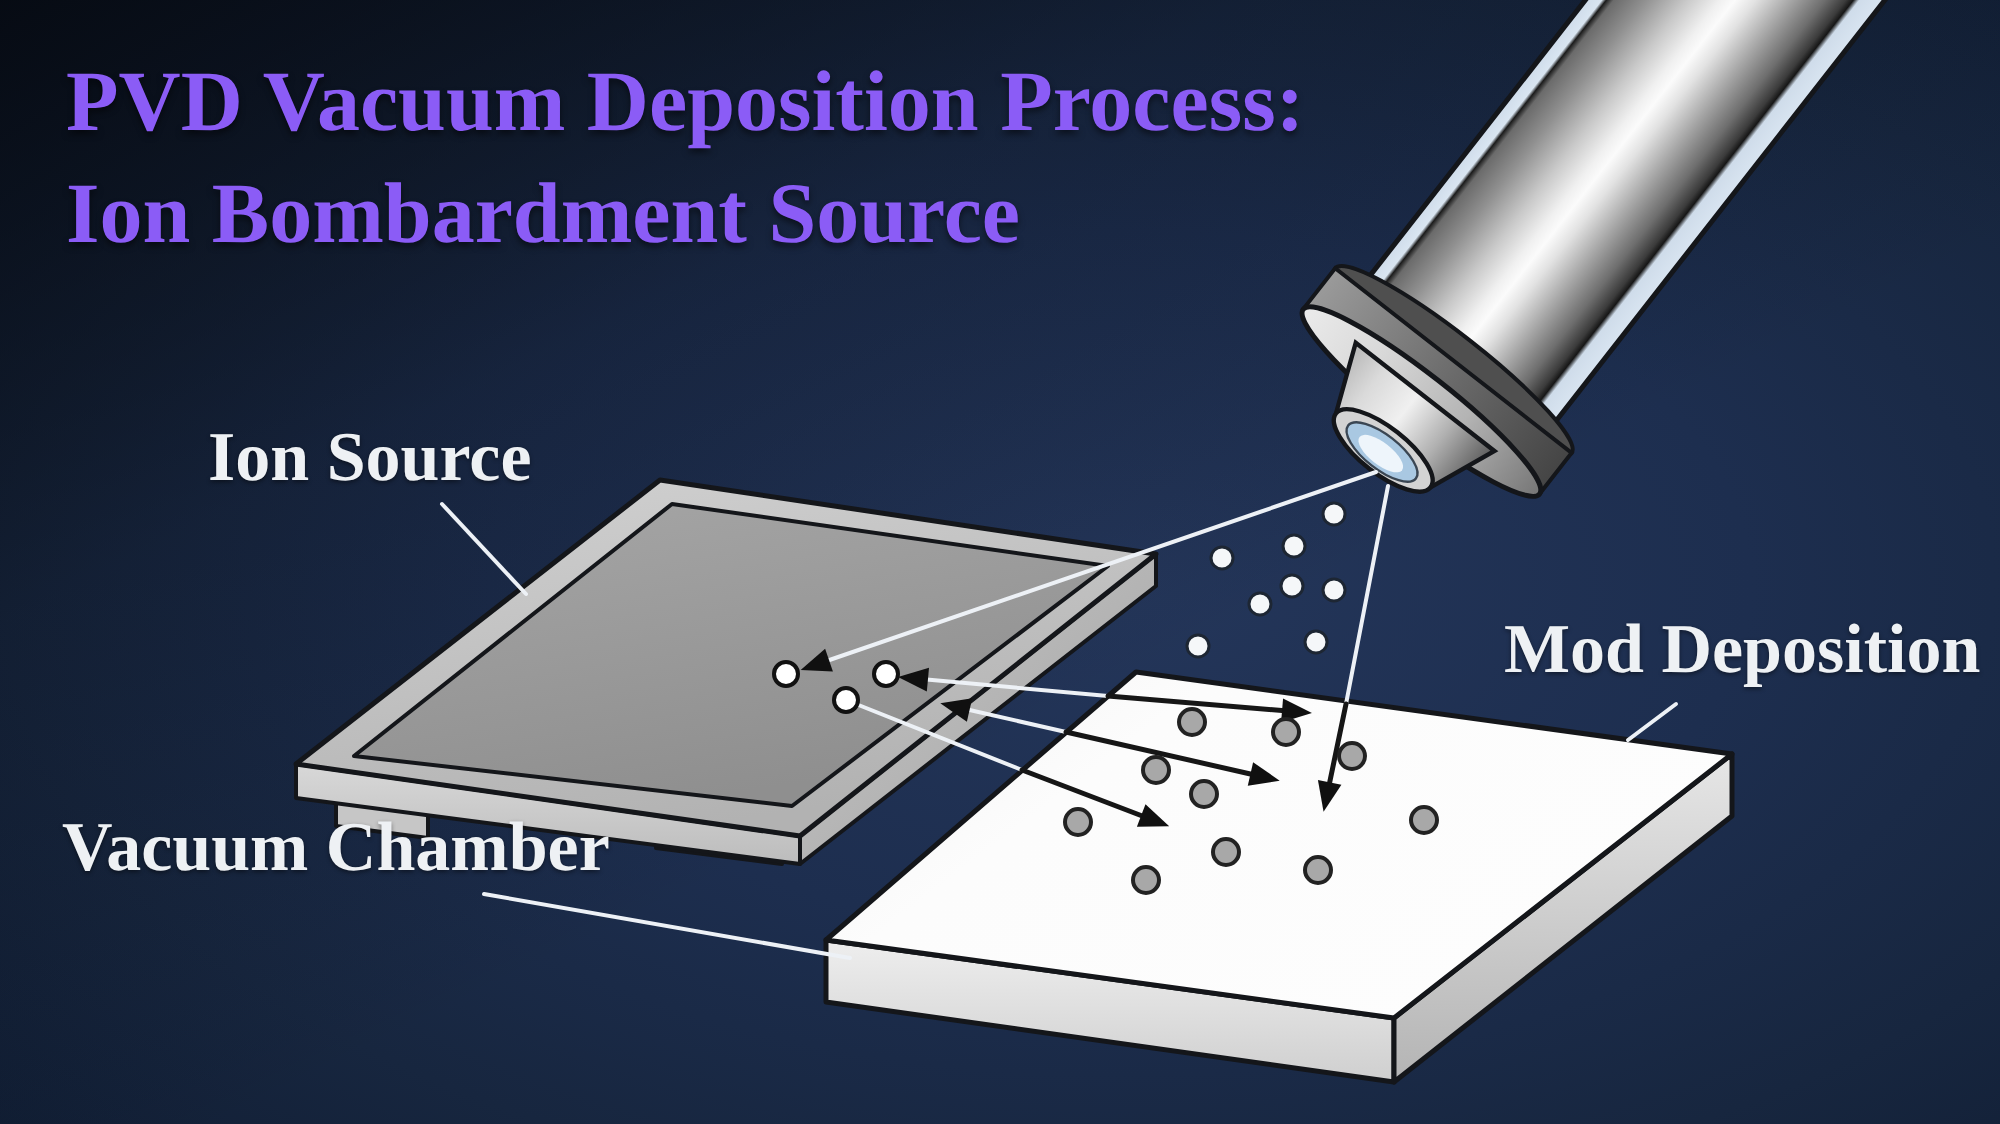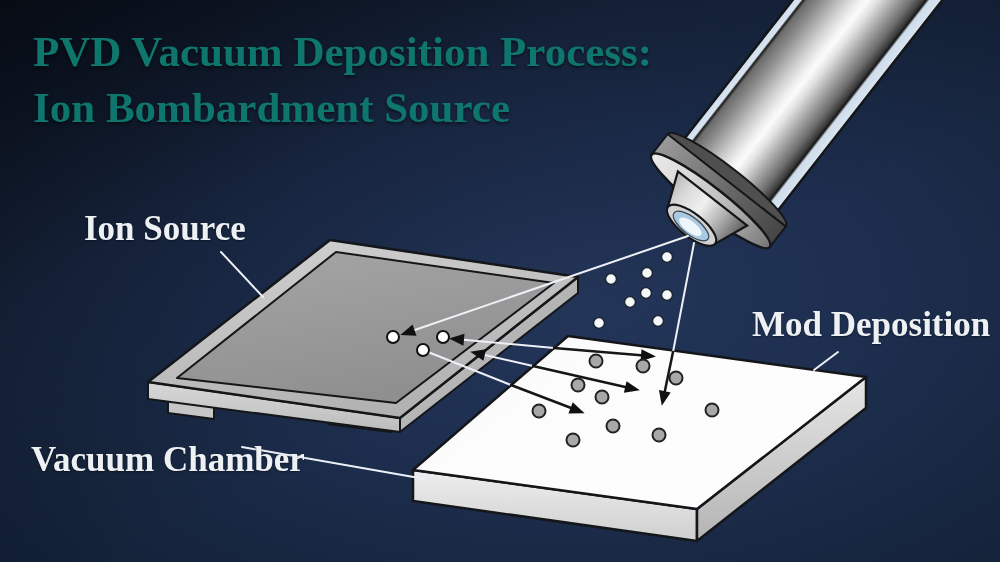--- a/index.html
+++ b/index.html
@@ -5,21 +5,21 @@
   html,body{margin:0;padding:0;background:#000;}
   #stage{
     position:relative;width:1000px;height:562px;overflow:hidden;
     font-family:"Liberation Serif","DejaVu Serif",serif;
   }
   #scene{position:absolute;left:0;top:0;}
   .lbl{
     position:absolute;color:#eef1f4;font-weight:bold;white-space:nowrap;
     text-shadow:0 1px 2px rgba(0,0,0,.45);
   }
-  #title{position:absolute;left:33px;top:24px;color:#0f766e;font-weight:bold;
+  #title{position:absolute;left:33px;top:24px;color:#8b5cf6;font-weight:bold;
     font-size:43px;line-height:1.30;text-shadow:0 2px 3px rgba(0,0,0,.5);}
   .sub{font-size:35px;}
 </style>
 </head>
 <body>
 
 <div id="stage">
 
   <svg id="scene" width="1000" height="562" viewBox="0 0 1000 562">
     <defs>
@@ -171,16 +171,16 @@
         <circle cx="613" cy="426" r="6.5" fill="#a8a8a8" stroke="#222222" stroke-width="2"></circle>
         <circle cx="659" cy="435" r="6.5" fill="#a8a8a8" stroke="#222222" stroke-width="2"></circle>
         <circle cx="573" cy="440" r="6.5" fill="#a8a8a8" stroke="#222222" stroke-width="2"></circle>
       </g>
   </svg>
 
   <div id="title">
     <div>PVD Vacuum Deposition Process:</div>
     <div>Ion Bombardment Source</div>
   </div>
-  <div class="lbl sub" style="left:84px;top:209px;font-family:Liberation Serif, serif;">Ion Source</div>
+  <div class="lbl sub" style="left:104px;top:209px;font-family:Liberation Serif, serif;">Ion Source</div>
   <div class="lbl sub" style="left:752px;top:305px;">Mod Deposition</div>
-  <div class="lbl sub" style="left:31px;top:404px;margin-top:36px;">Vacuum Chamber</div>
+  <div class="lbl sub" style="left:31px;top:404px;">Vacuum Chamber</div>
 </div>
 
 </body></html>

